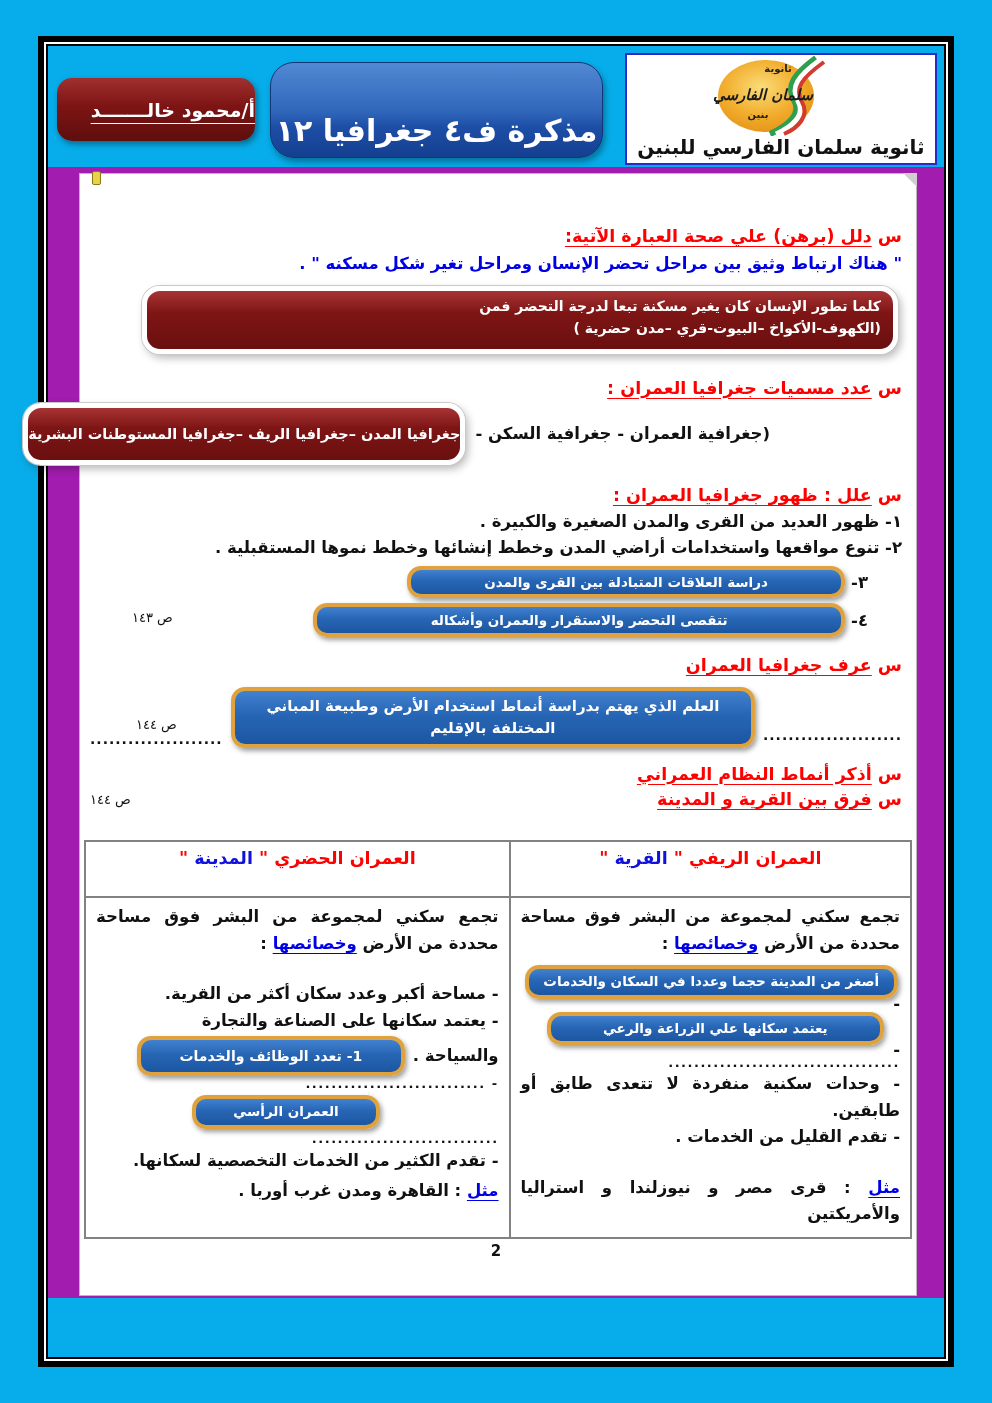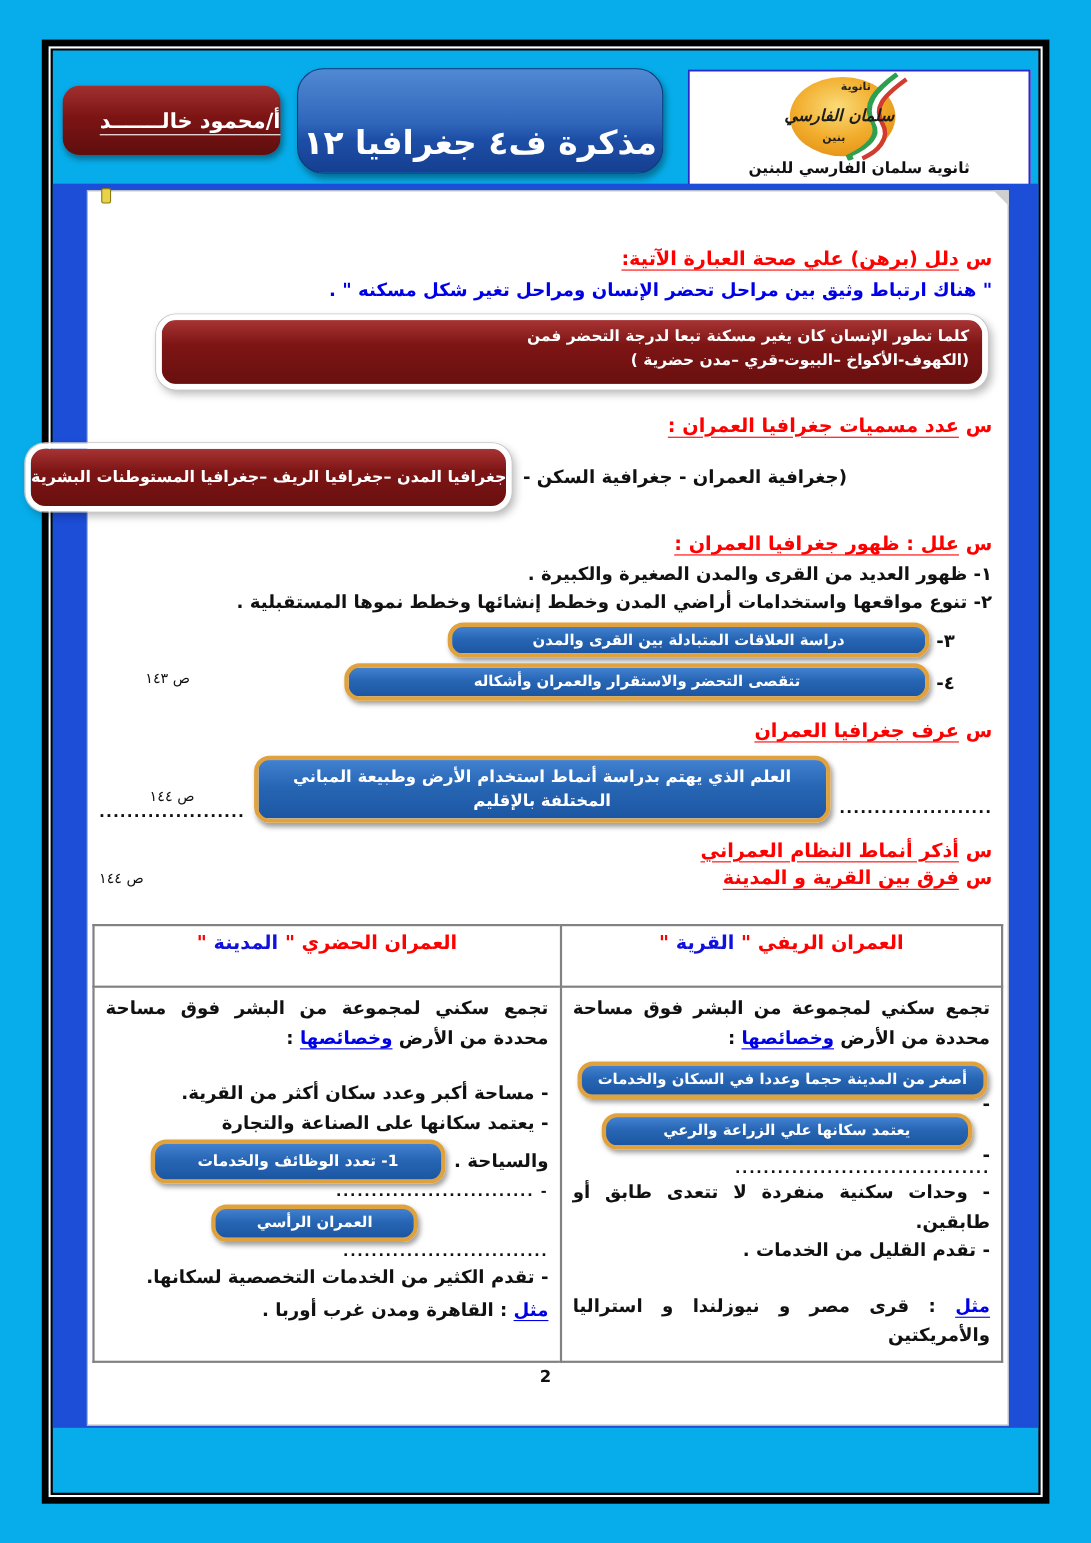--- a/index.html
+++ b/index.html
@@ -30,30 +30,30 @@
   .banner {
     position:absolute; left:270px; top:62px; width:333px; height:96px;
     border-radius:24px;
     background:linear-gradient(180deg,#5289d4 0%,#2f66ba 52%,#1d4ea6 68%,#153f90 100%);
     border:1px solid #103677;
     box-shadow:2px 4px 6px rgba(0,0,0,.35);
     display:flex; align-items:center; justify-content:center;
   }
   .banner span { color:#fff; font-weight:bold; font-size:30px; direction:rtl;margin-top:41px; }
   .logo-box {
-    position:absolute; left:625px; top:63px; width:312px; height:112px;
+    position:absolute; left:625px; top:53px; width:312px; height:112px;
     background:#fff; border:2px solid #2a2ac8;
   }
   .logo-art { display:block; margin:1px auto 0; }
   .logo-caption {
-    text-align:center; font-weight:bold; font-size:14px; color:#111;
+    text-align:center; font-weight:bold; font-size:20px; color:#111;
     direction:rtl; line-height:1.1;
   }
   
-  .page { position:absolute; left:48px; top:167px; width:896px; height:1131px; background:#1d4ed8; }
+  .page { position:absolute; left:48px; top:167px; width:896px; height:1131px; background:#a21caf; }
   .textbox {
     position:absolute; left:31px; top:6px; right:27px; bottom:2px;
     border:1px solid #b8b8b8; background:#fff;
   }
   .anchor-icon {
     position:absolute; left:12px; top:-3px; width:9px; height:14px;
     background:#e8d24a; border:1px solid #8a7a10; border-radius:2px;
   }
   .curl-icon {
     position:absolute; right:-1px; top:-1px; width:0; height:0;

